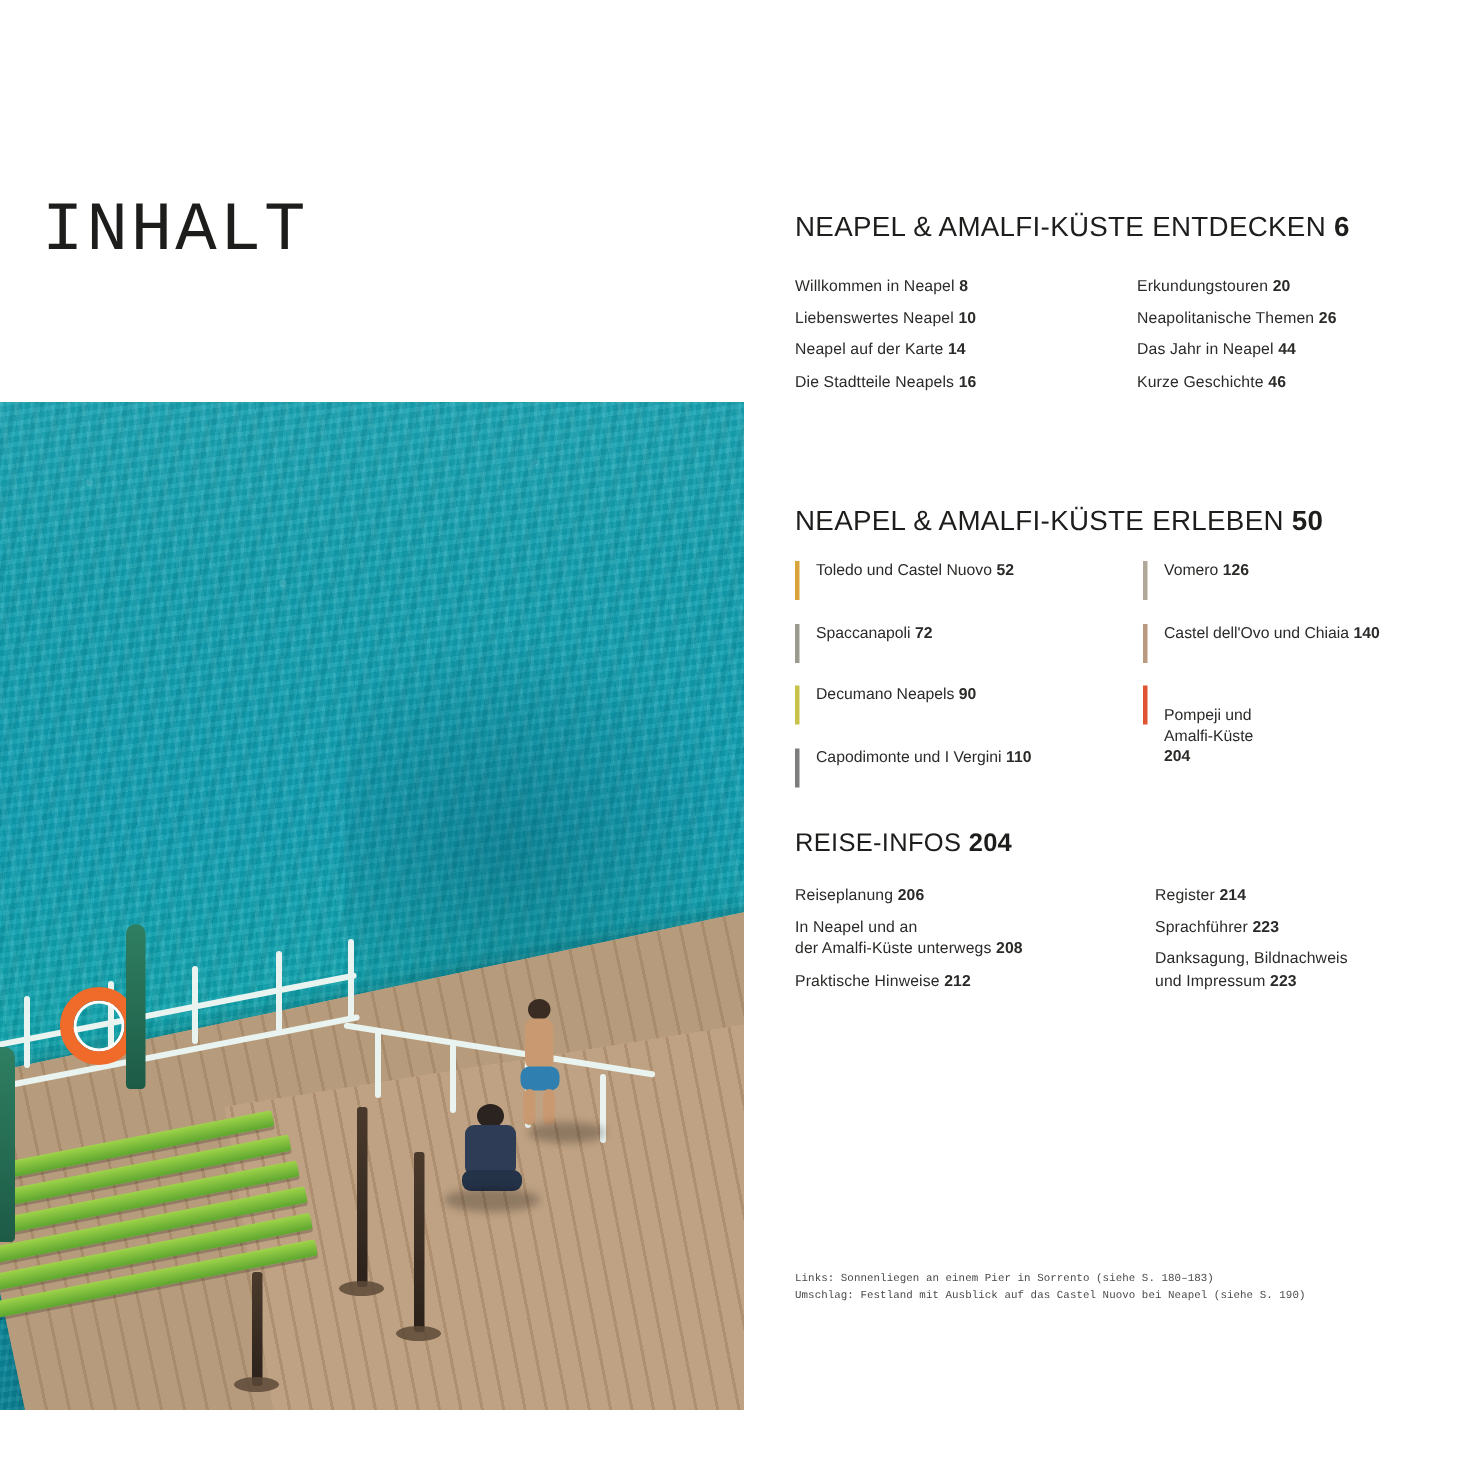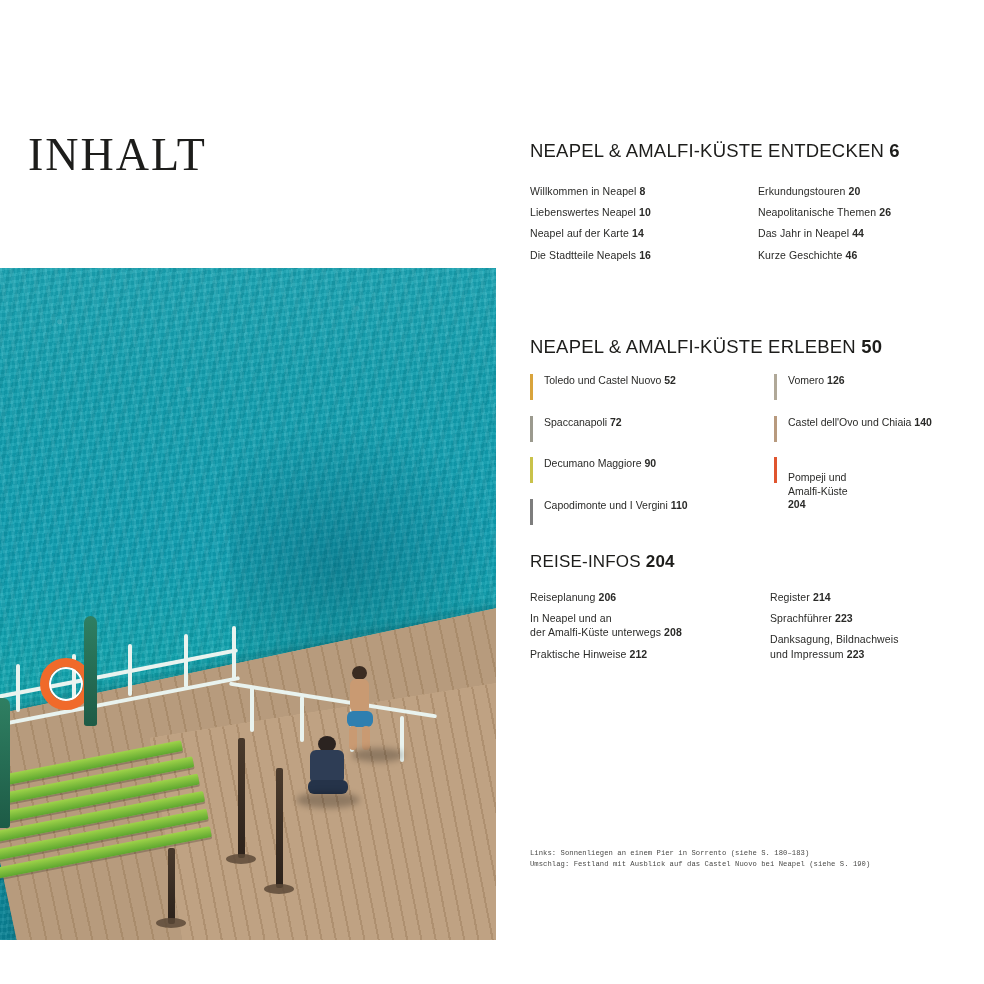--- a/index.html
+++ b/index.html
@@ -30,21 +30,21 @@
     height: 984px;
   }
   .inhalt-title {
     position: absolute;
     left: 28px;
     top: 128px;
     font-size: 46px;
     letter-spacing: 2px;
     font-weight: 400;
     color: #1d1d1b;
-    font-family: Liberation Serif, serif;
+    font-family: Liberation Mono, monospace;
   }
 
   
   .photo {
     position: absolute;
     left: 0;
     top: 268px;
     width: 496px;
     height: 672px;
     overflow: hidden;
@@ -209,21 +209,21 @@
 
   
   .block1 { position: absolute; left: 18px; top: 140px; width: 430px; }
   .block1 .section-head { margin-bottom: 22px; }
   .block1 .two-col { gap: 10px; }
   .block1 .col:first-child { flex: 0 0 218px; }
 
   
   .block2 { position: absolute; left: 18px; top: 336px; width: 430px; }
   .block2 .section-head { margin-bottom: 16px; }
-  .block2 .two-col { gap: 16px; }
+  .block2 .two-col { gap: 4px; }
   .block2 .col:first-child { flex: 0 0 228px; }
   .tick-entry {
     position: relative;
     padding-left: 14px;
     font-size: 10.5px;
     color: #2a2a28;
     margin-bottom: 28px;
     line-height: 1.3;
   }
   .tick-entry::before {
@@ -380,21 +380,21 @@
         <div class="col">
           <div class="tick-entry" style="--tick:#d9a43c;">
             <span>Toledo und Castel Nuovo</span>
             <b>52</b>
           </div>
           <div class="tick-entry" style="--tick:#9b9a8e;">
             <span>Spaccanapoli</span>
             <b>72</b>
           </div>
           <div class="tick-entry" style="--tick:#c9c24a;">
-            <span>Decumano Maggiore</span>
+            <span>Decumano Neapels</span>
             <b>90</b>
           </div>
           <div class="tick-entry" style="--tick:#7d7d7d;">
             <span>Capodimonte und I Vergini</span>
             <b>110</b>
           </div>
         </div>
         <div class="col">
           <div class="tick-entry" style="--tick:#b0a898;">
             <span>Vomero</span>

